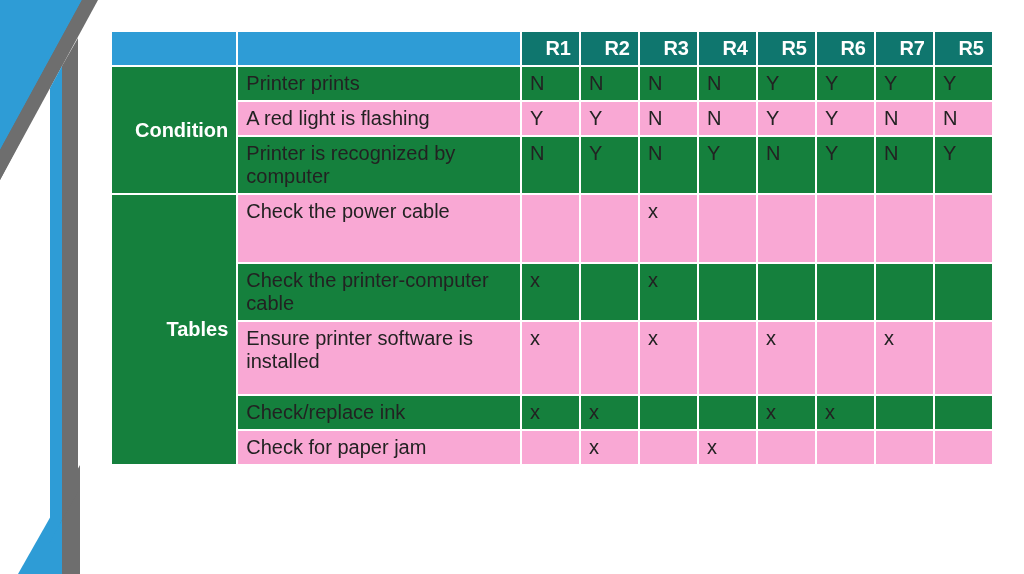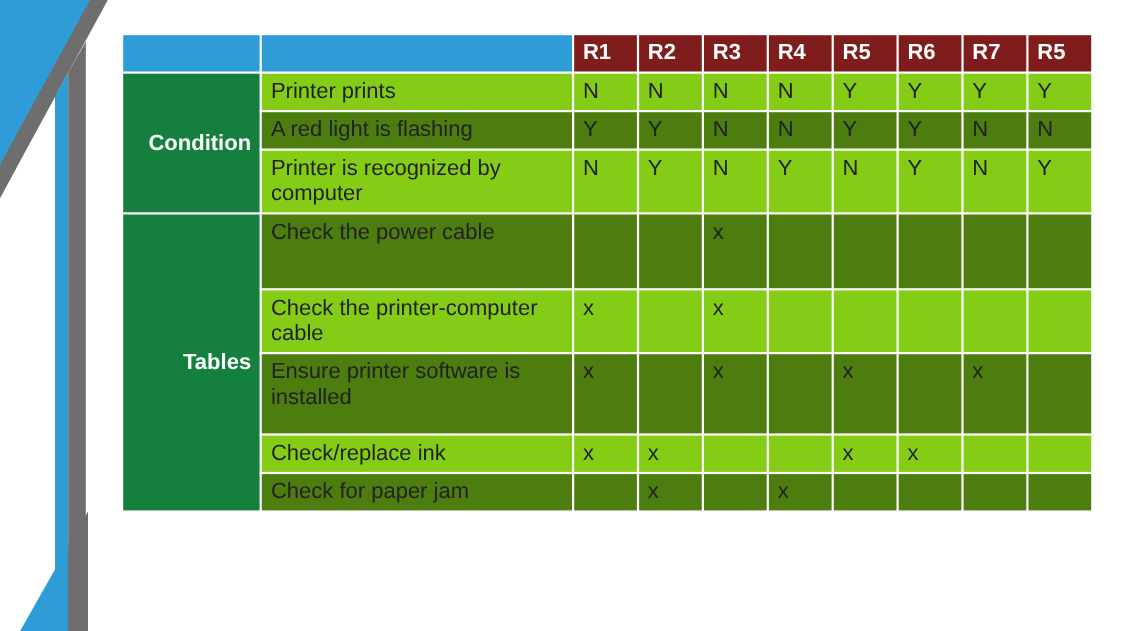--- a/index.html
+++ b/index.html
@@ -39,41 +39,42 @@
     font-size: 20px;
     color: #222;
   }
   th, td {
     text-align: left;
     padding: 5px 8px;
     border: 2px solid #ffffff;
     vertical-align: top;
   }
   th.rule {
-    background: #7f1d1d;
+    background: #0f766e;
     color: #fff;
     font-weight: bold;
     width: 52px;
+    text-align: right;
   }
   th.corner {
     background: #2e9cd6;
   }
   td.section {
     background: #15803d;
     color: #fff;
     font-weight: bold;
     text-align: right;
     vertical-align: middle;
     width: 110px;
   }
   td.label {
     width: 250px;
   }
-  tr.band-light td.cell, tr.band-light td.label { background: #84cc16; }
-  tr.band-white td.cell, tr.band-white td.label { background: #4d7c0f; }
+  tr.band-light td.cell, tr.band-light td.label { background: #15803d; }
+  tr.band-white td.cell, tr.band-white td.label { background: #f9a8d4; }
   td.cell { width: 52px; }
 </style>
 </head>
 <body>
 
 <svg class="decor" viewBox="0 0 120 574">
   <polygon points="0,0 80,0 0,140" fill="#2e9cd6"></polygon>
   <polygon points="0,140 80,0 95,0 0,180" fill="#6e6e6e"></polygon>
   <polygon points="18,574 60,500 60,574" fill="#2e9cd6"></polygon>
   <polygon points="60,500 60,574 80,574 80,465" fill="#6e6e6e"></polygon>

